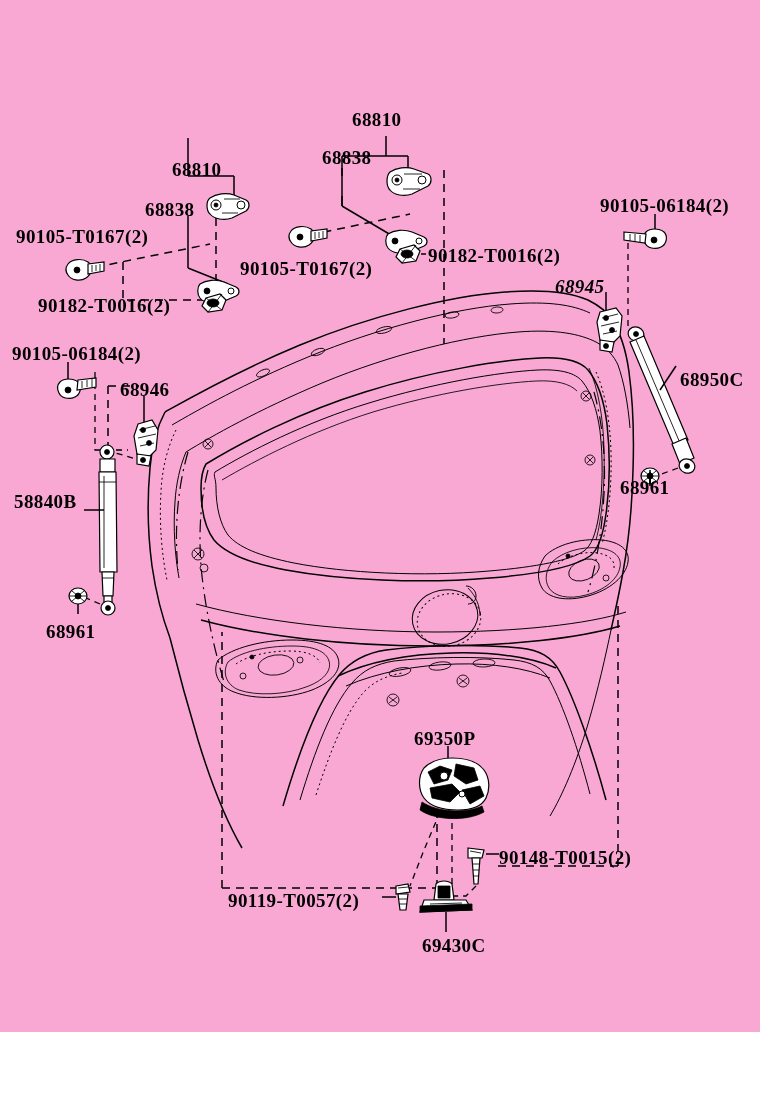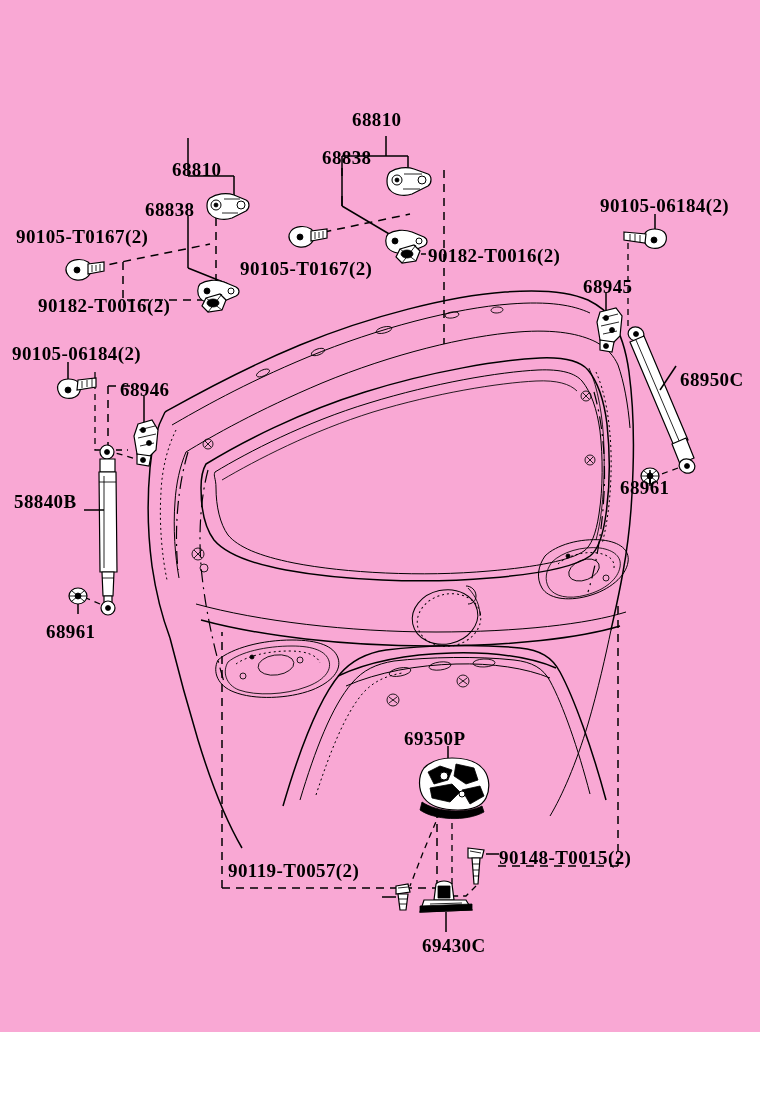--- a/index.html
+++ b/index.html
@@ -441,27 +441,27 @@
 
   <div class="callout" style="left:352px; top:110px;">68810</div>
   <div class="callout" style="left:322px; top:148px;">68838</div>
   <div class="callout" style="left:172px; top:160px;">68810</div>
   <div class="callout" style="left:145px; top:200px;">68838</div>
   <div class="callout" style="left:16px;  top:227px;">90105-T0167(2)</div>
   <div class="callout" style="left:240px; top:259px;">90105-T0167(2)</div>
   <div class="callout" style="left:38px;  top:296px;">90182-T0016(2)</div>
   <div class="callout" style="left:428px; top:246px;">90182-T0016(2)</div>
   <div class="callout" style="left:600px; top:196px;">90105-06184(2)</div>
-  <div class="callout" style="left:583px; top:277px;">68945</div>
+  <div class="callout" style="left:555px; top:277px;font-style:italic;">68945</div>
   <div class="callout" style="left:680px; top:370px;">68950C</div>
   <div class="callout" style="left:620px; top:478px;">68961</div>
   <div class="callout" style="left:12px;  top:344px;">90105-06184(2)</div>
   <div class="callout" style="left:120px; top:380px;text-align:center;">68946</div>
   <div class="callout" style="left:14px;  top:492px;">58840B</div>
   <div class="callout" style="left:46px;  top:622px;">68961</div>
-  <div class="callout" style="left:404px; top:729px;">69350P</div>
+  <div class="callout" style="left:414px; top:729px;">69350P</div>
   <div class="callout" style="left:499px; top:848px;">90148-T0015(2)</div>
-  <div class="callout" style="left:228px; top:861px;font-family:Liberation Serif, serif;">90119-T0057(2)</div>
+  <div class="callout" style="left:228px; top:891px;font-family:Liberation Serif, serif;">90119-T0057(2)</div>
   <div class="callout" style="left:422px; top:936px;">69430C</div>
 
   <div class="figcode" style="left:677px; top:1085px;">679099B</div>
 
 </div>
 
 </body></html>

